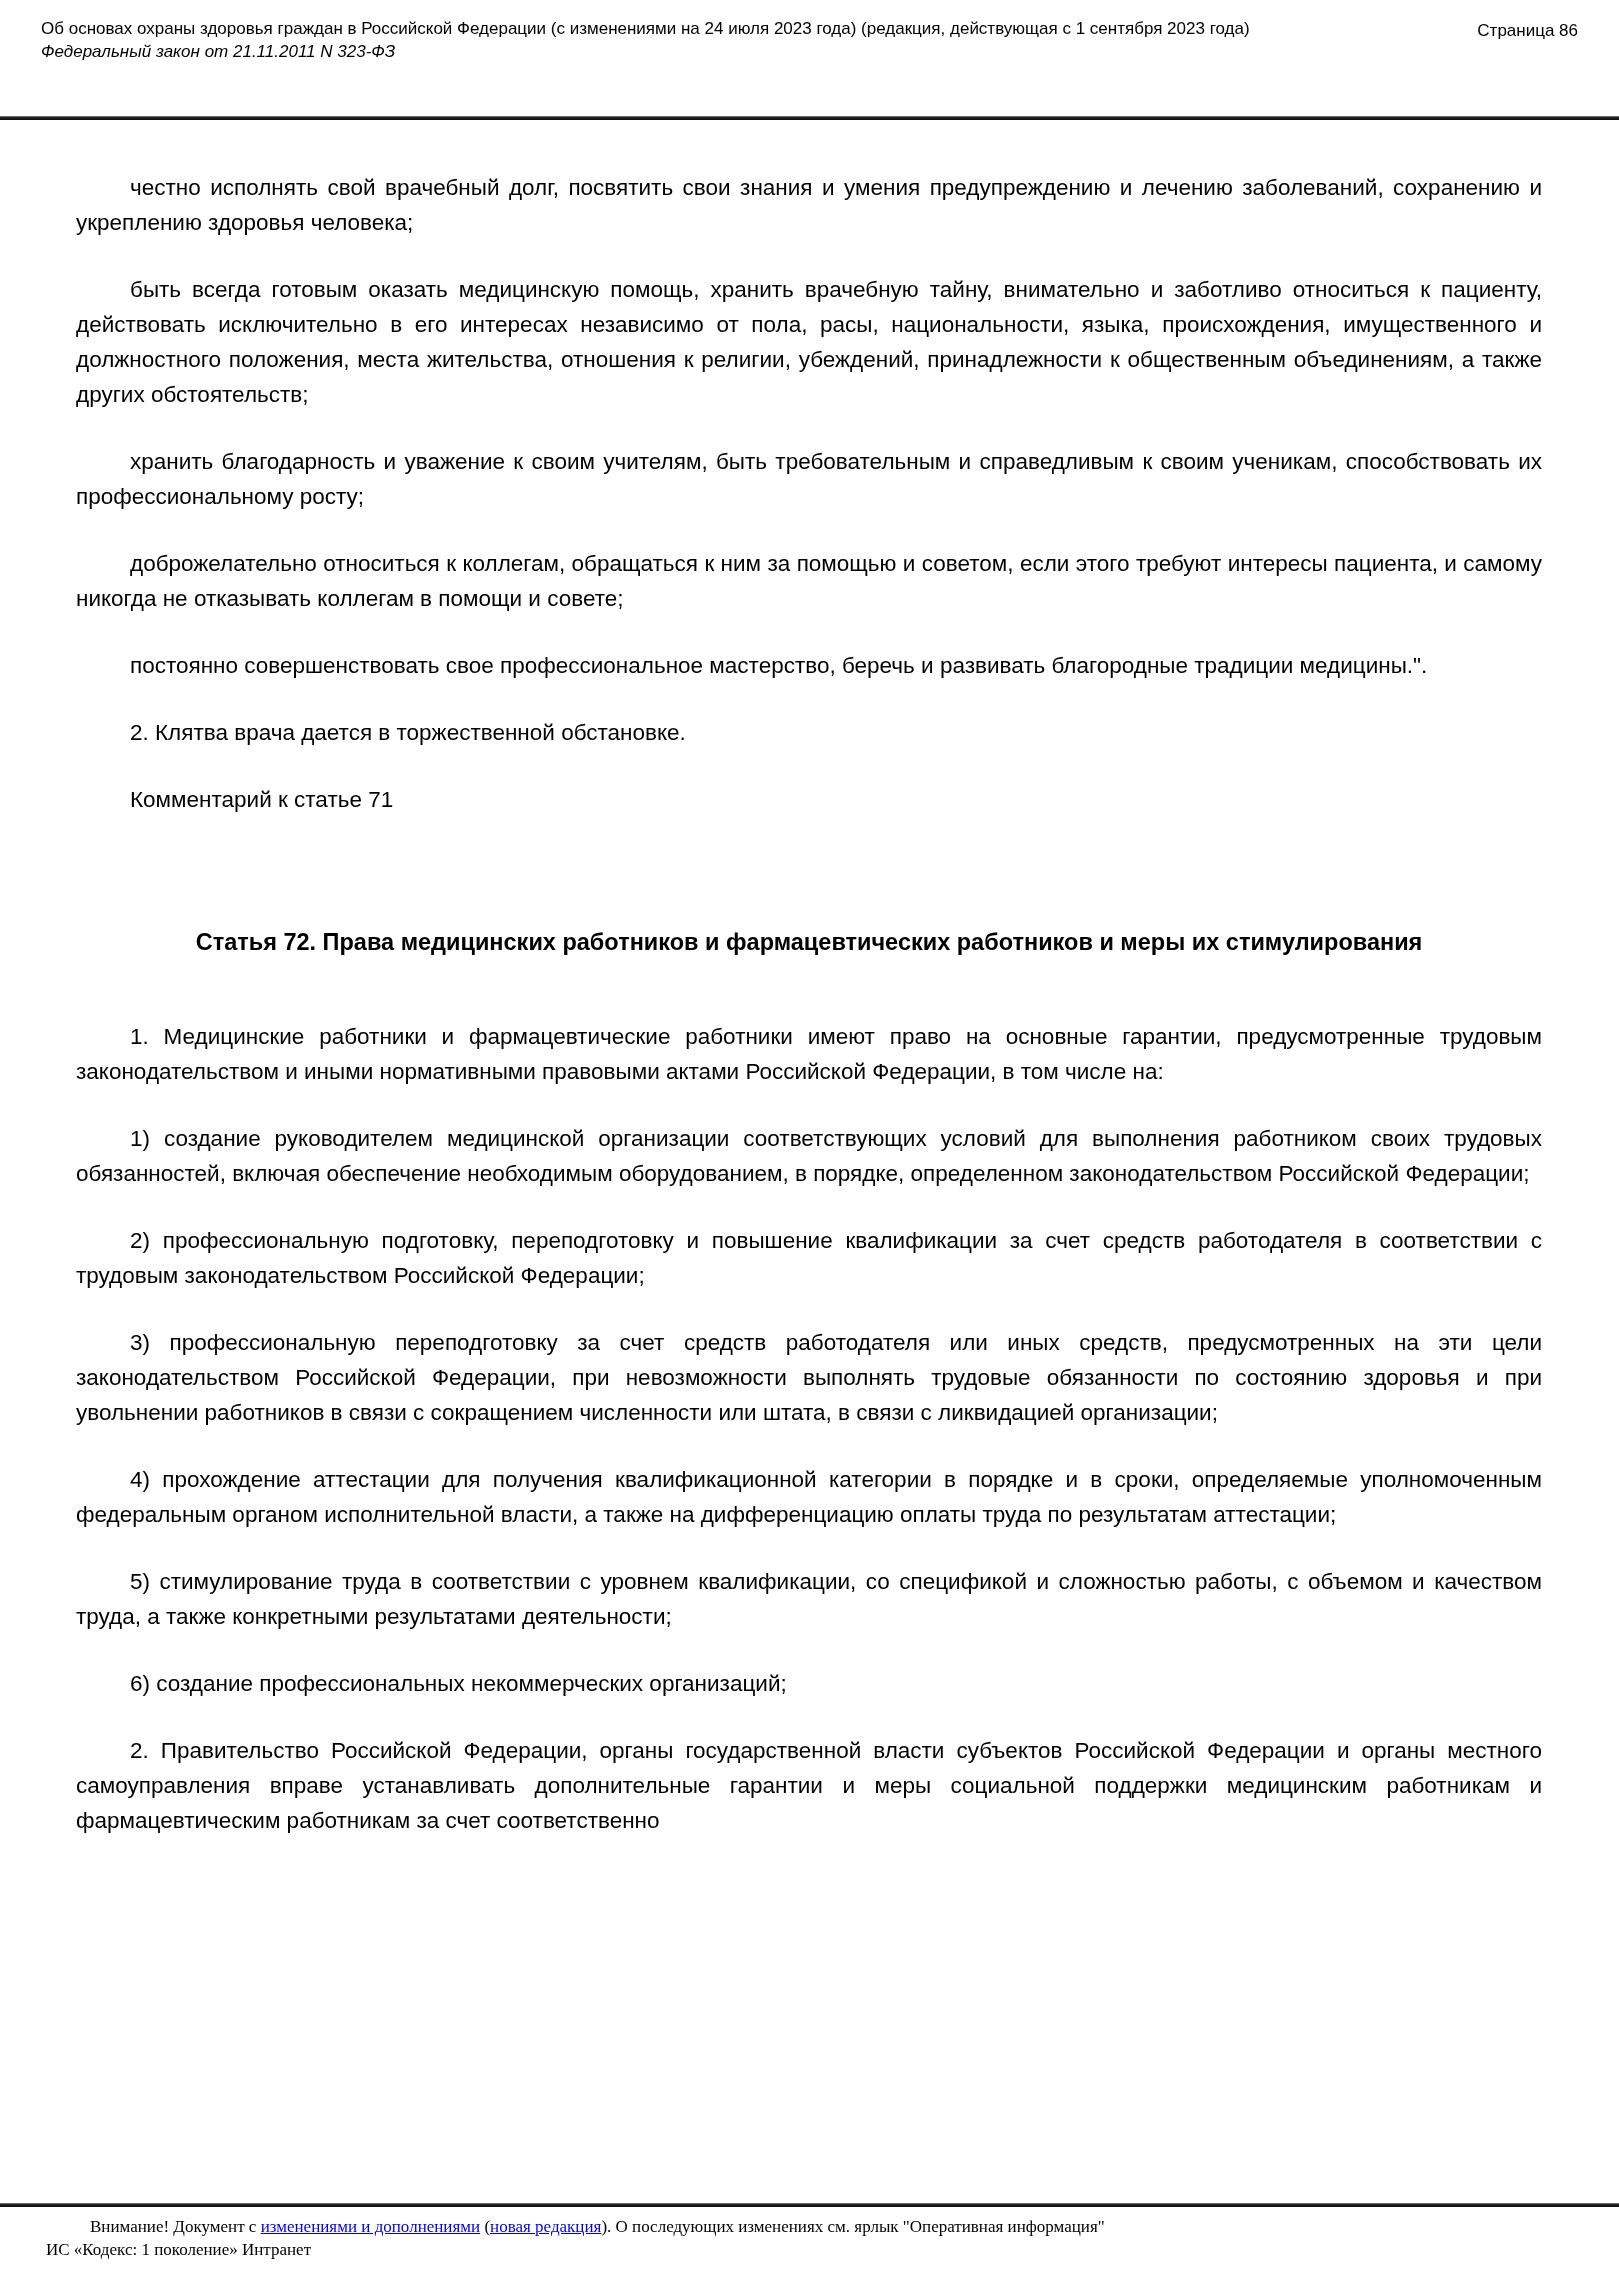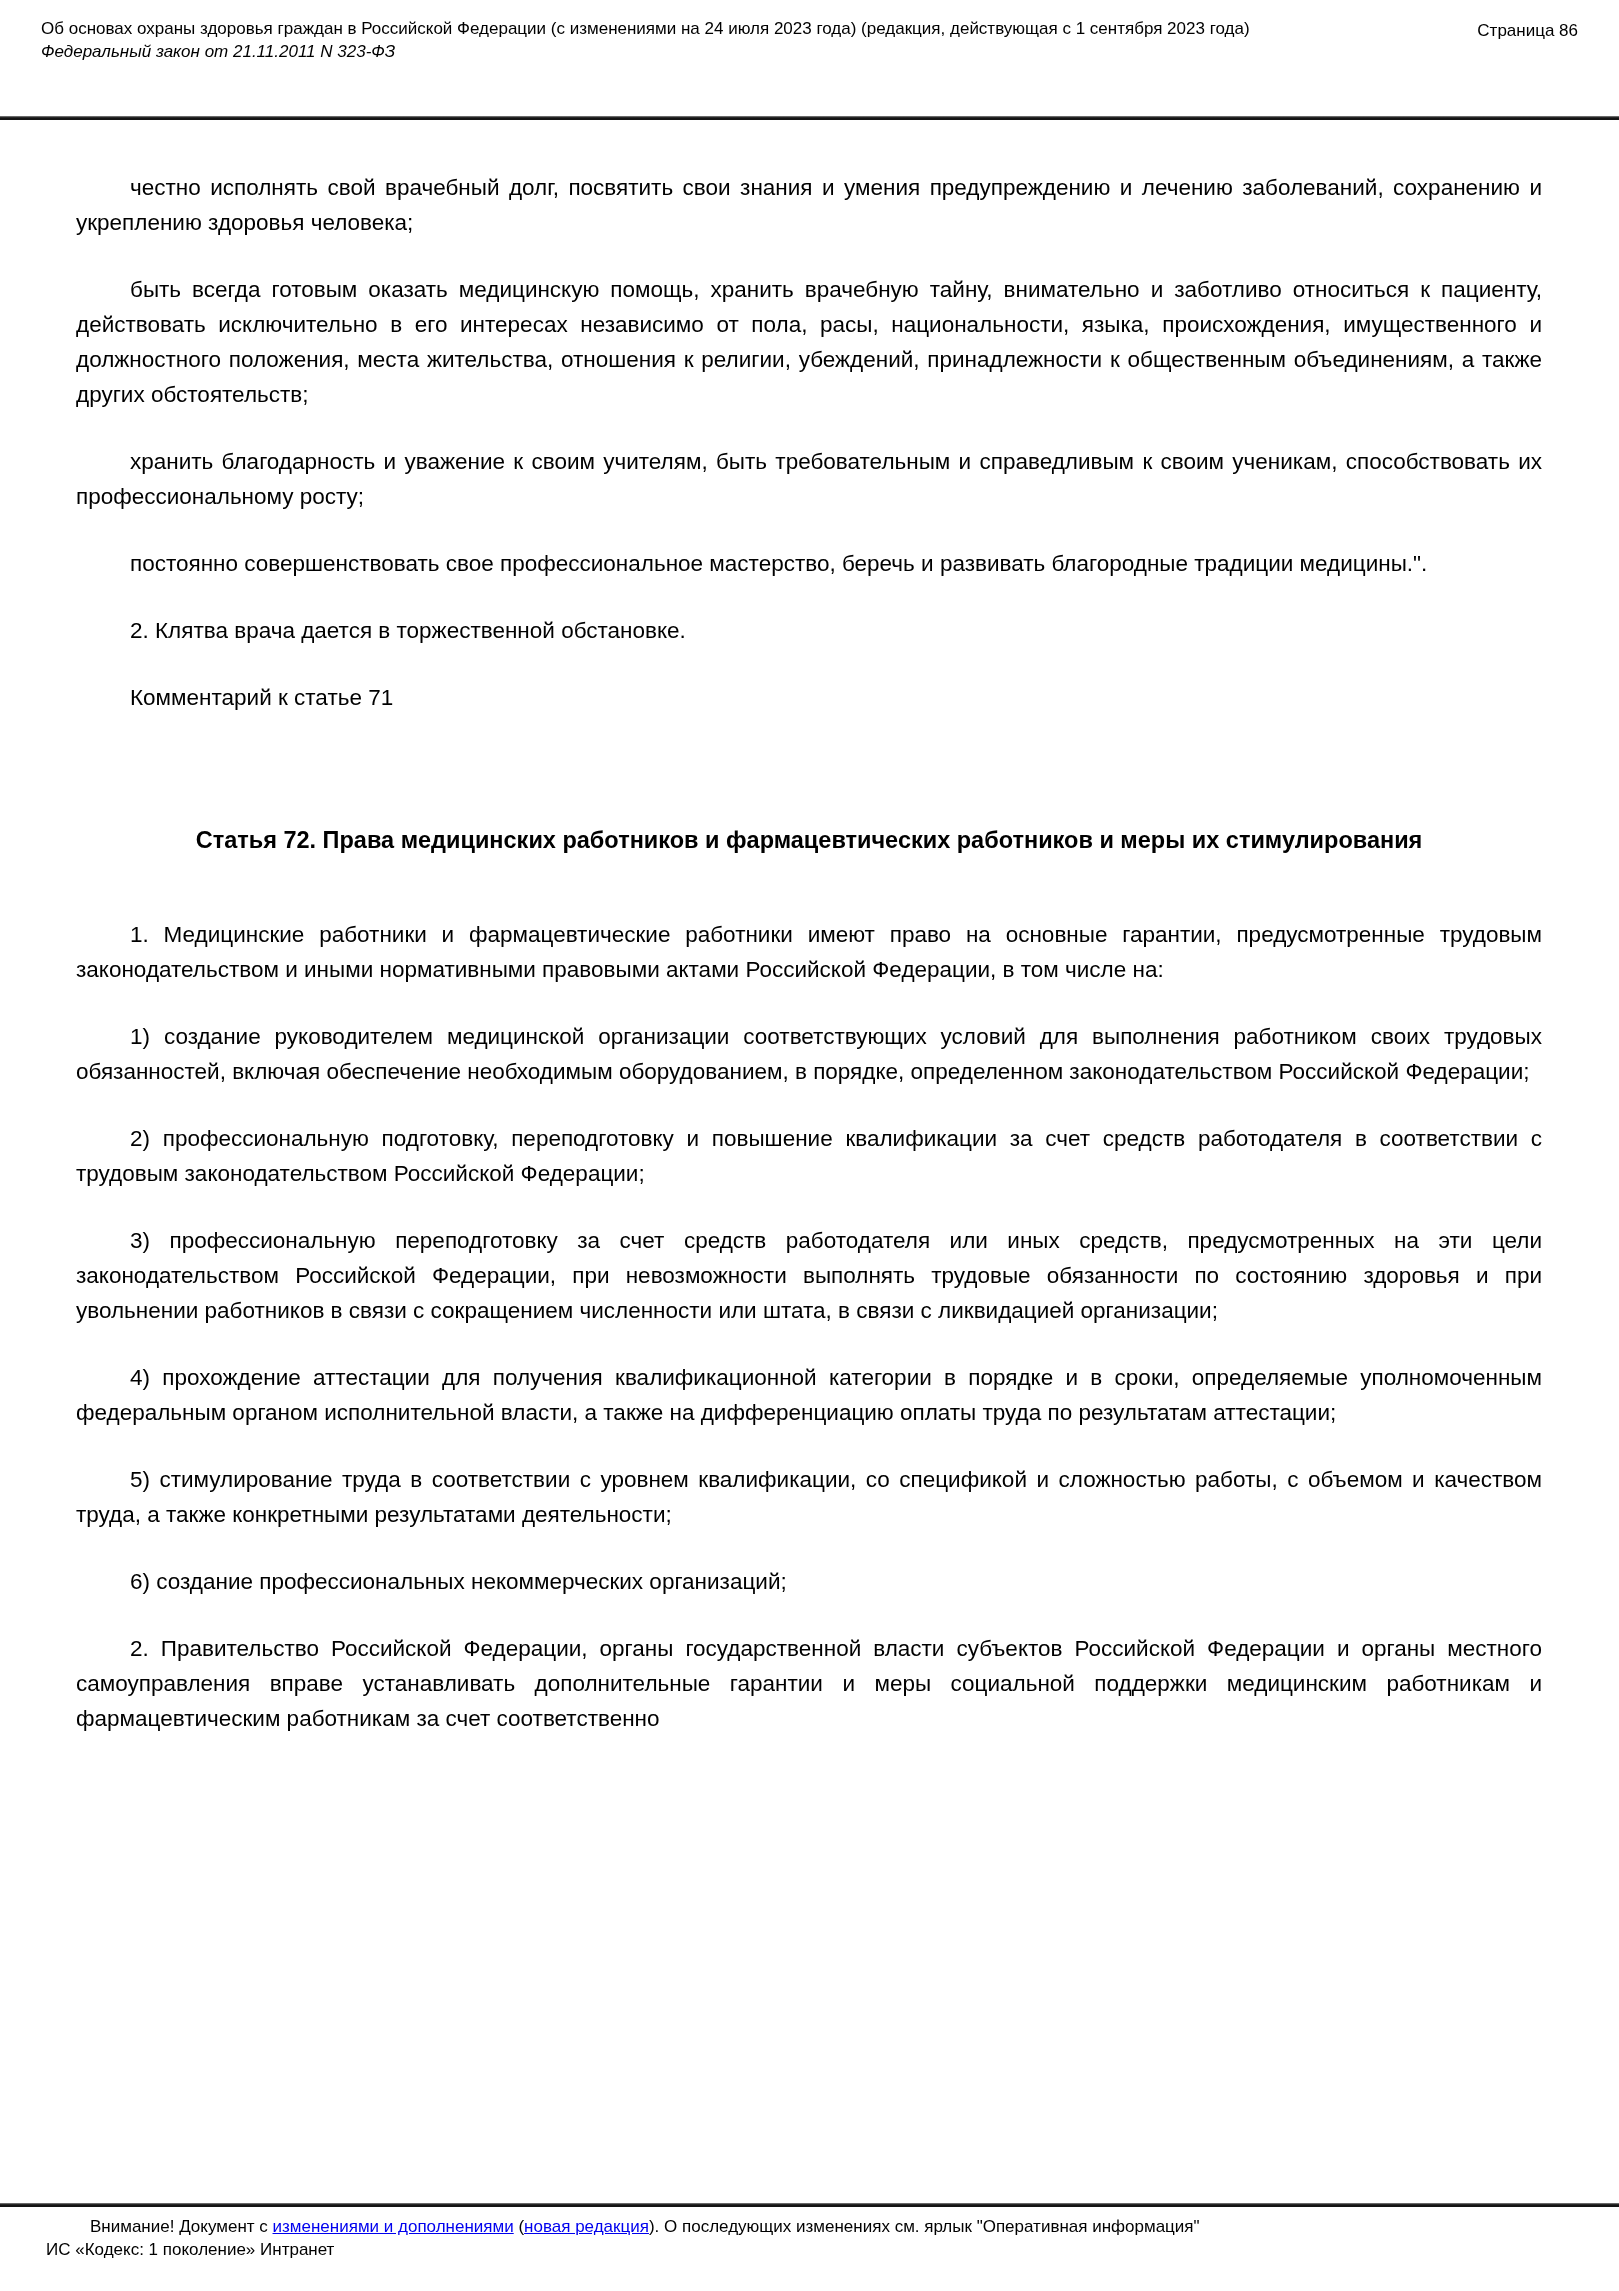--- a/index.html
+++ b/index.html
@@ -72,20 +72,21 @@
   .article-heading + p { margin-top: 0; }
 
   
   .page-footer {
     position: absolute;
     top: 2203px;
     left: 0;
     width: 1430px;
     height: 88px;
     background: #ffffff;
+    font-family: Liberation Serif, serif;
   }
   .rule-bottom { top: 0; }
   .footer-text {
     padding: 11.8px 46px 0 46px;
     font-size: 17px;
     line-height: 23.5px;
   }
   .footer-notice { text-indent: 44px; }
   .footer-link {
     color: #0000ee;
@@ -102,20 +103,21 @@
     <div class="header-subtitle">Федеральный закон от 21.11.2011 N 323-ФЗ</div>
   </div>
   <div class="header-page">Страница 86</div>
 </div>
 <div class="rule rule-top"></div>
 
 <div class="doc-body">
   <p>честно исполнять свой врачебный долг, посвятить свои знания и умения предупреждению и лечению заболеваний, сохранению и укреплению здоровья человека;</p>
   <p>быть всегда готовым оказать медицинскую помощь, хранить врачебную тайну, внимательно и заботливо относиться к пациенту, действовать исключительно в его интересах независимо от пола, расы, национальности, языка, происхождения, имущественного и должностного положения, места жительства, отношения к религии, убеждений, принадлежности к общественным объединениям, а также других обстоятельств;</p>
   <p>хранить благодарность и уважение к своим учителям, быть требовательным и справедливым к своим ученикам, способствовать их профессиональному росту;</p>
+  <p>доброжелательно относиться к коллегам, обращаться к ним за помощью и советом, если этого требуют интересы пациента, и самому никогда не отказывать коллегам в помощи и совете;</p>
   <p>постоянно совершенствовать свое профессиональное мастерство, беречь и развивать благородные традиции медицины.".</p>
   <p>2. Клятва врача дается в торжественной обстановке.</p>
   <p>Комментарий к статье 71</p>
 
   <div class="article-heading">Статья 72. Права медицинских работников и фармацевтических работников и меры их стимулирования</div>
 
   <p>1. Медицинские работники и фармацевтические работники имеют право на основные гарантии, предусмотренные трудовым законодательством и иными нормативными правовыми актами Российской Федерации, в том числе на:</p>
   <p>1) создание руководителем медицинской организации соответствующих условий для выполнения работником своих трудовых обязанностей, включая обеспечение необходимым оборудованием, в порядке, определенном законодательством Российской Федерации;</p>
   <p>2) профессиональную подготовку, переподготовку и повышение квалификации за счет средств работодателя в соответствии с трудовым законодательством Российской Федерации;</p>
   <p>3) профессиональную переподготовку за счет средств работодателя или иных средств, предусмотренных на эти цели законодательством Российской Федерации, при невозможности выполнять трудовые обязанности по состоянию здоровья и при увольнении работников в связи с сокращением численности или штата, в связи с ликвидацией организации;</p>

